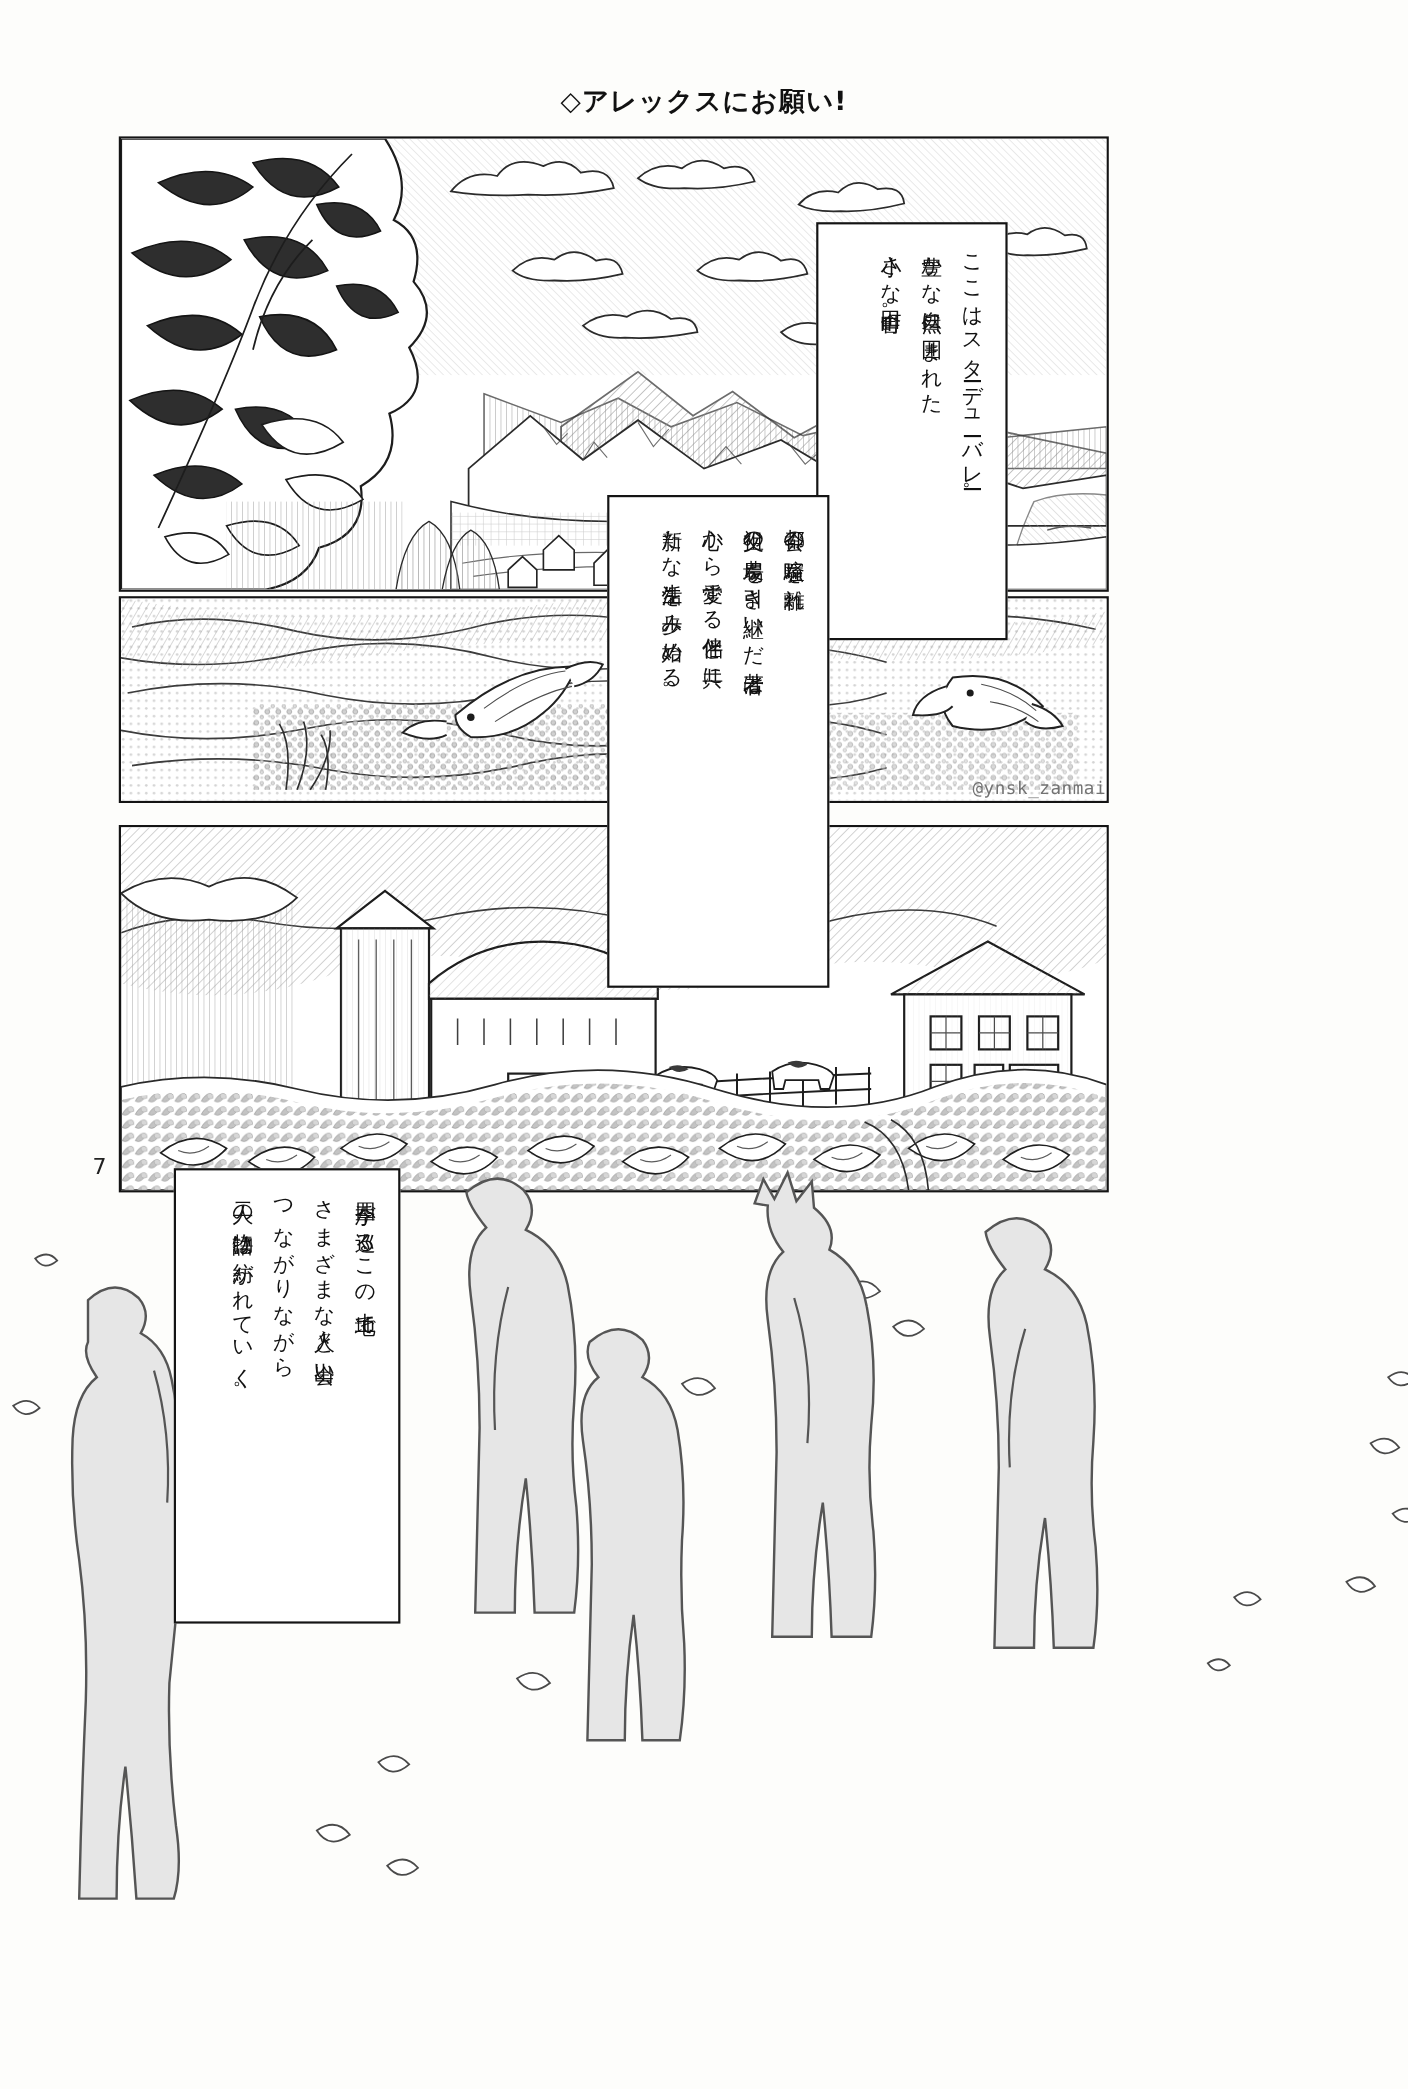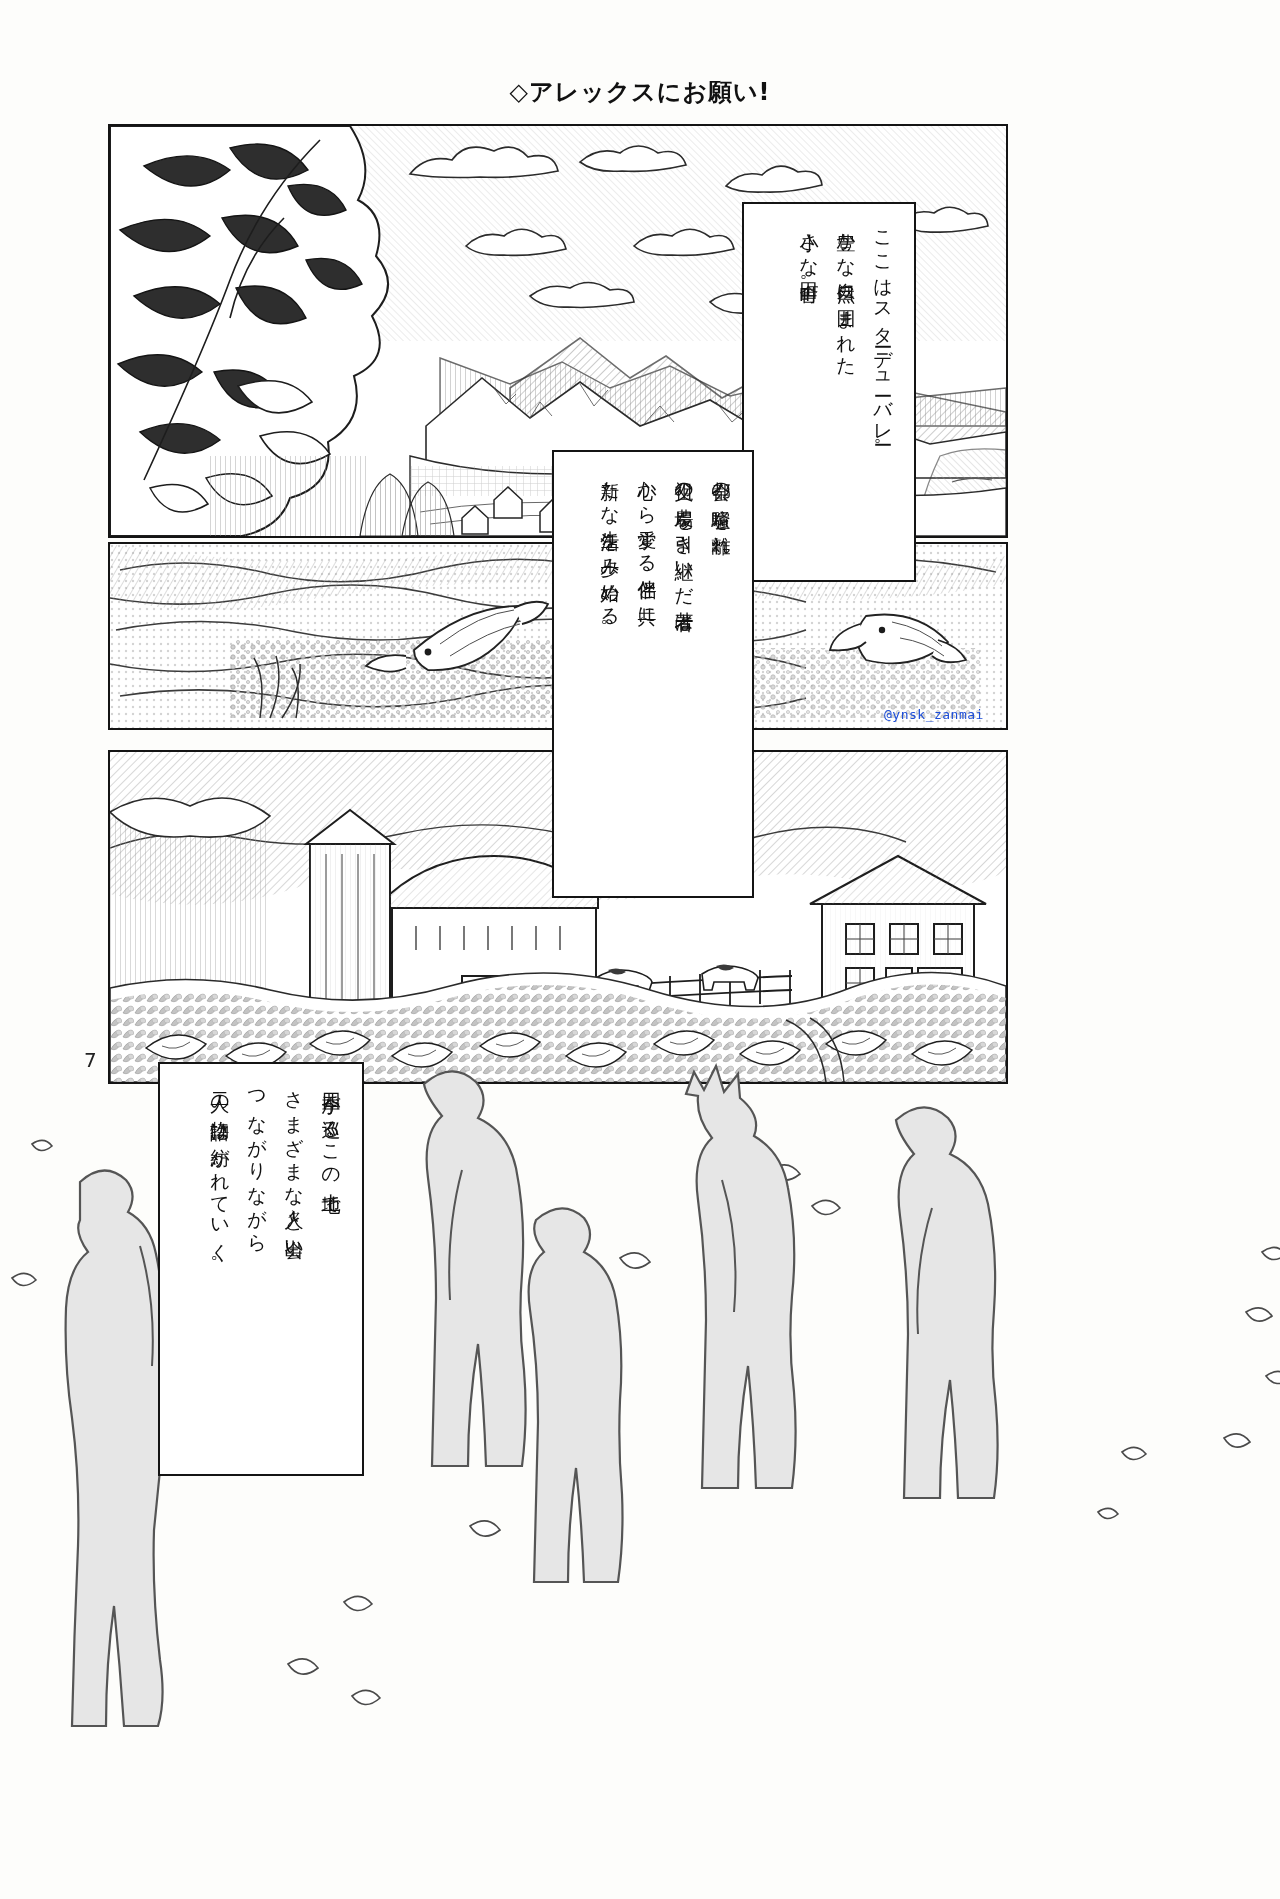--- a/index.html
+++ b/index.html
@@ -40,22 +40,22 @@
     font-size: 20px;
     color: #222;
     font-family: "DejaVu Sans", sans-serif;
   }
 
   
   .credit {
     position: absolute;
     left: 884px;
     top: 707px;
-    font-size: 13px;
-    color: #1d4ed8;
+    font-size: 16px;
+    color: #737373;
     font-family: "DejaVu Sans Mono", monospace;
     letter-spacing: 0.5px;
   }
 
   
   .panel {
     position: absolute;
     border: 2px solid #141414;
     overflow: hidden;
     background: #fff;

